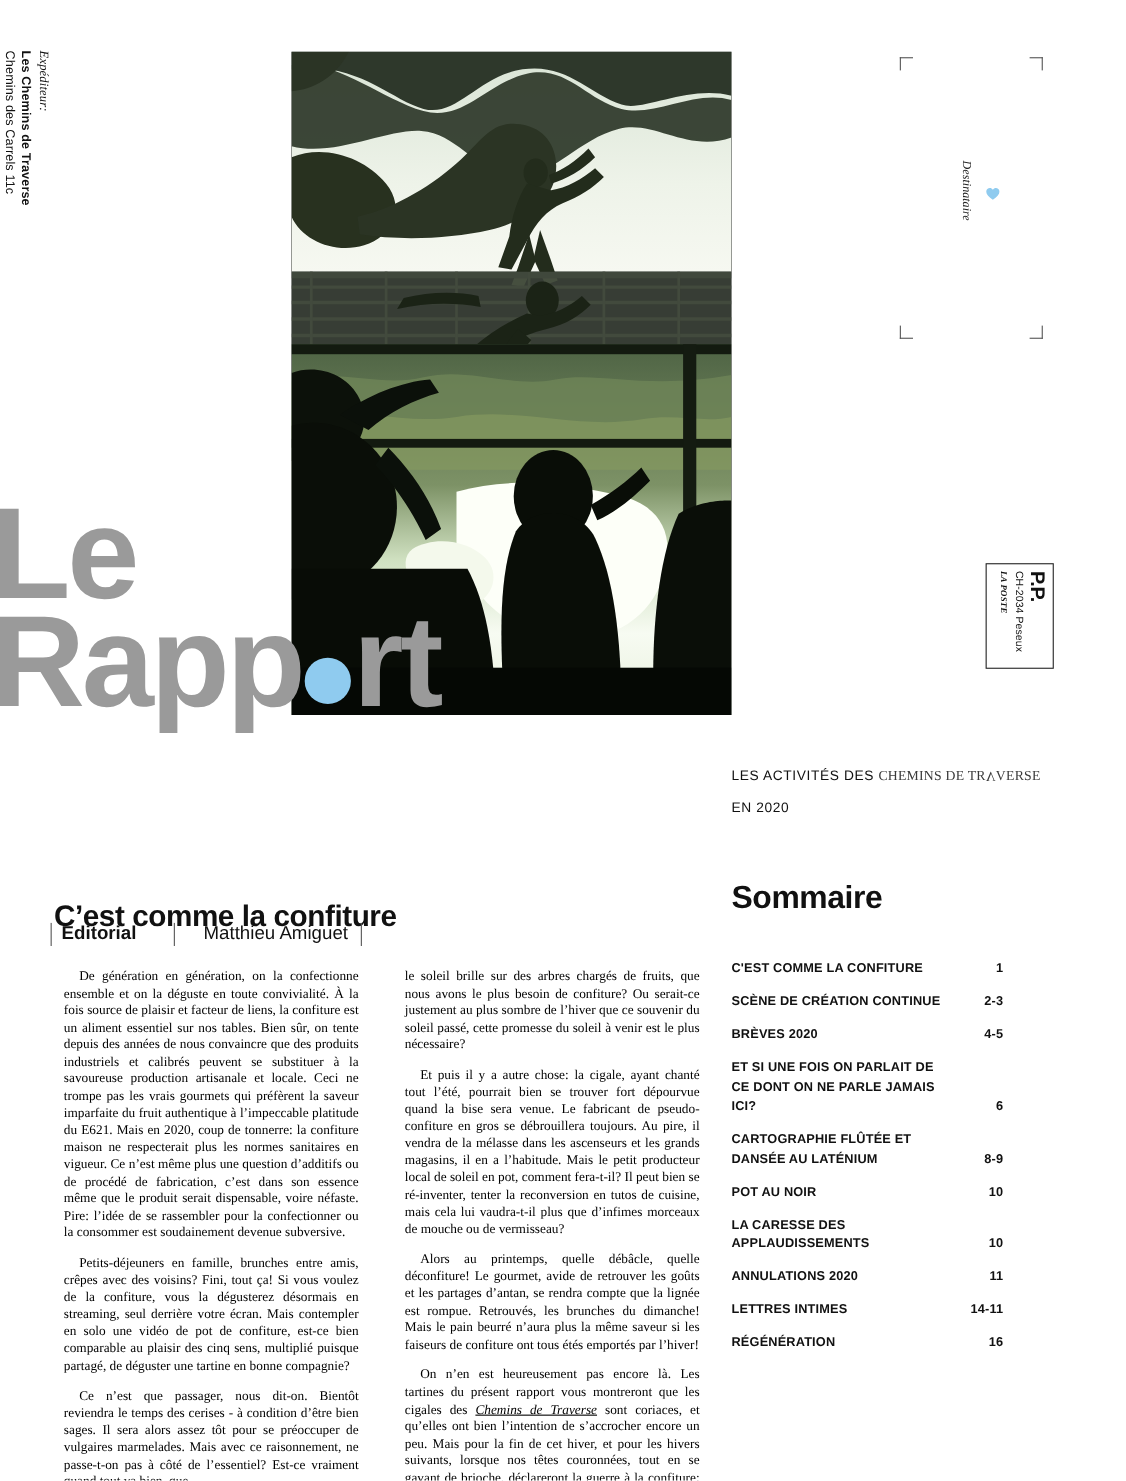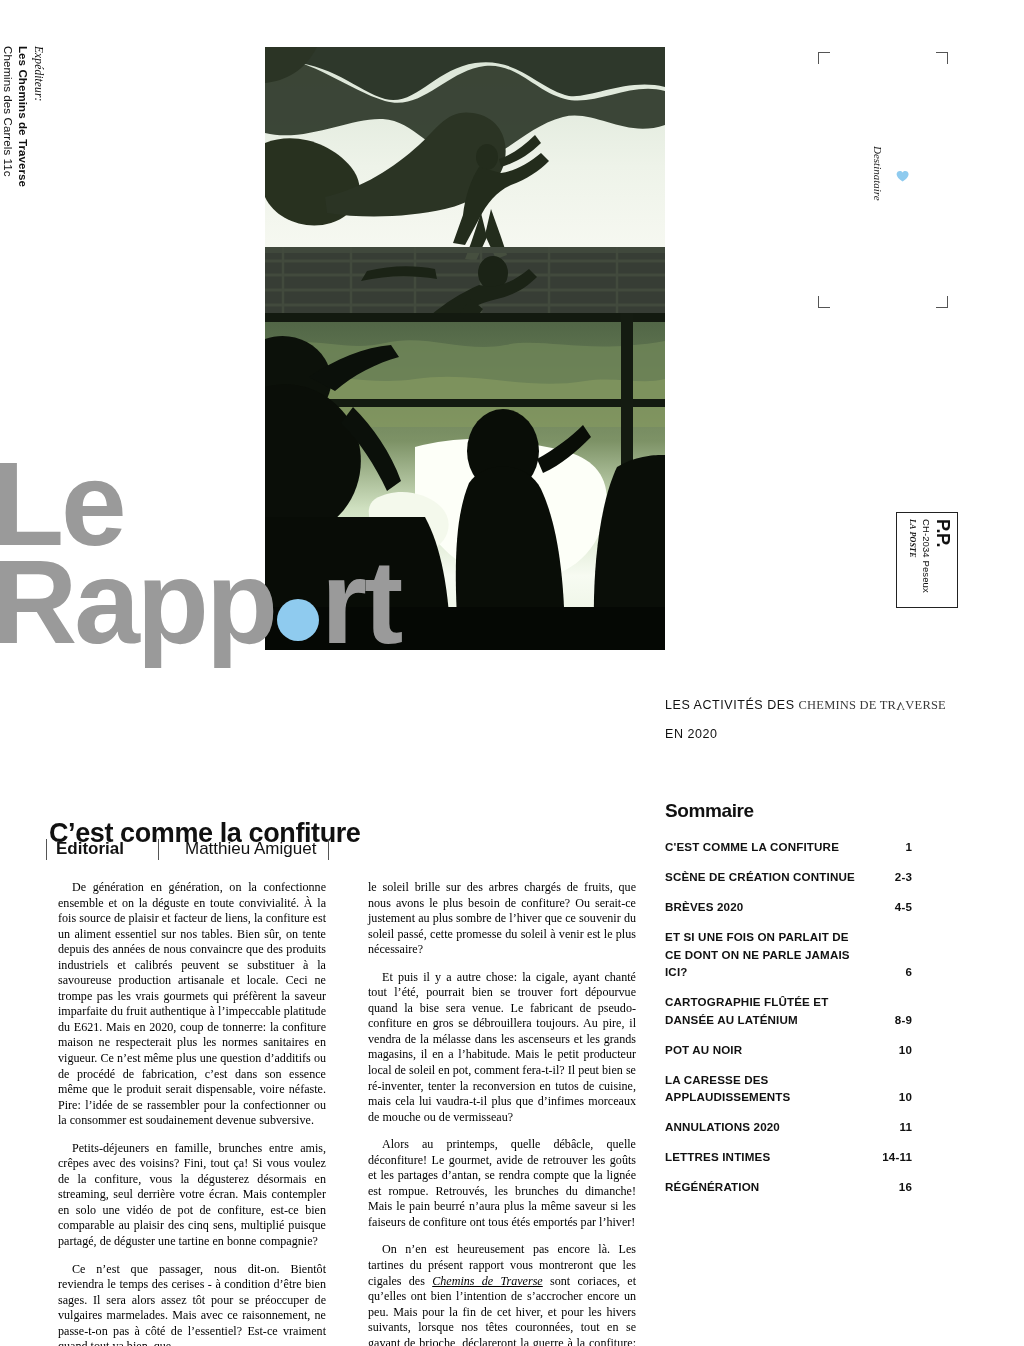--- a/index.html
+++ b/index.html
@@ -61,22 +61,22 @@
   
   .col{position:absolute;top:868px;width:292px;
        font-family:"Liberation Serif",serif;font-size:12.1px;line-height:15.55px;
        text-align:justify;text-justify:inter-word;hyphens:auto;color:#000;}
   #col1{left:46px;} #col2{left:356px;}
   .col p{margin:12px;text-indent:14px;}
   .col p.noind{text-indent:0;}
   .col i{font-style:italic;text-decoration:underline;}
 
   
-  #somtitle{left:665px;top:800px;font-weight:bold;font-size:19px;letter-spacing:-.4px;}
-  #toc{left:665px;top:838px;width:247px;}
+  #somtitle{left:665px;top:800px;font-weight:bold;font-size:29px;letter-spacing:-.4px;}
+  #toc{left:665px;top:872px;width:247px;}
   .toc-row{position:relative;margin-bottom:12.5px;}
   .toc-lbl{display:block;font-weight:bold;font-size:11.6px;line-height:17.5px;letter-spacing:.15px;padding-right:44px;}
   .toc-pg{position:absolute;right:0;bottom:0;font-weight:bold;font-size:11.6px;line-height:17.5px;letter-spacing:.15px;}
 </style>
 </head>
 <body>
 
 <div class="abs" id="sender">
   <div class="line italic">Expéditeur:</div>
   <div class="line bold">Les Chemins de Traverse</div>

